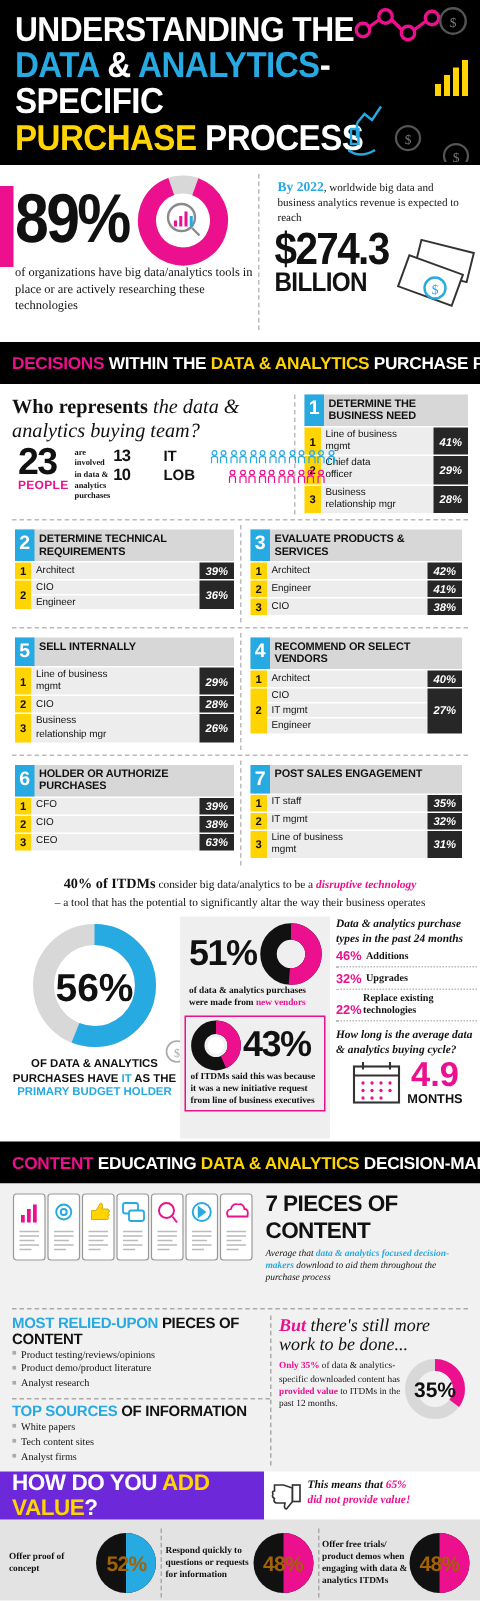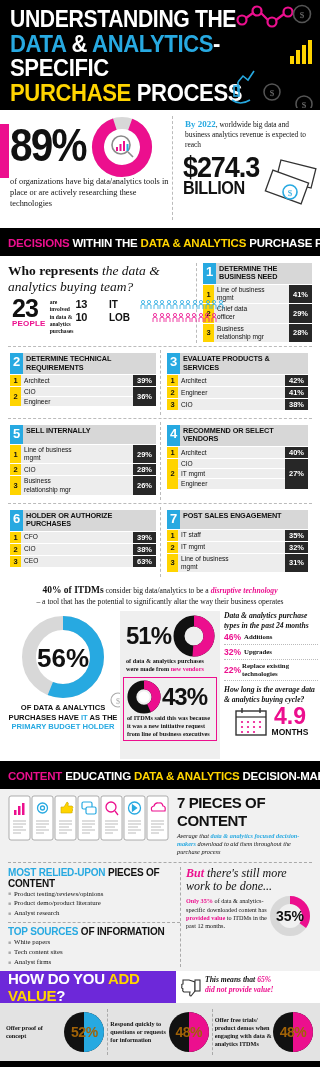--- a/index.html
+++ b/index.html
@@ -90,21 +90,21 @@
             font-weight:bold; font-size:7.5px; display:flex; align-items:center;
             justify-content:center; }
   .rank-l { flex:1; background:#ededed; padding:1px 3px;
             font-family:"Liberation Sans Narrow","Liberation Sans",sans-serif;
             font-size:6.6px; color:#111; display:flex; align-items:center; line-height:1.1;}
   .rank-l.stack { display:block; }
   .rank-l .sub { display:block; line-height:1.25; }
   .rank-p { width:23px; background:#272727; color:#fff;
             font-family:"Liberation Sans Narrow","Liberation Sans",sans-serif;
             font-weight:bold; font-size:7.5px; display:flex; align-items:center;
-            justify-content:center; }
+            justify-content:center;font-style:italic; }
   .rank-group { display:flex; align-items:stretch; margin-bottom:1px; }
   .rank-group .rank-n { }
   .rank-group .labels { flex:1; }
   .rank-group .labels .rank-l { margin-bottom:1px; }
   .rank-group .labels .rank-l:last-child { margin-bottom:0; }
   .rank-group .rank-p { }
 
   
   .itdm-line { padding:3px 8px 2px 8px; font-family:"Liberation Serif", serif;
                font-size:7.6px; line-height:1.35; color:#111; text-align:center;}
@@ -120,21 +120,21 @@
   .s2cap { font-family:"Liberation Sans Narrow","Liberation Sans",sans-serif;
            font-weight:bold; font-size:7.6px; line-height:1.25; color:#111; }
   .p51 { font-family:"Liberation Sans Narrow","Liberation Sans",sans-serif;
          font-weight:bold; font-size:24px; color:#111; letter-spacing:-1px; }
   .p43 { font-family:"Liberation Sans Narrow","Liberation Sans",sans-serif;
          font-weight:bold; font-size:24px; color:#111; letter-spacing:-1px; }
   .smallserif { font-family:"Liberation Serif", serif; font-size:6.2px;
                 line-height:1.3; color:#111; font-weight:bold; }
   .ital-head { font-family:"Liberation Serif", serif; font-style:italic;
                font-weight:bold; font-size:7.6px; line-height:1.25; color:#111;}
-  .purch-item { display:flex; align-items:center; border-bottom:1px dotted #bbb;
+  .purch-item { display:flex; align-items:flex-end; border-bottom:1px dotted #bbb;
                 padding:2px 0; }
   .purch-p { font-family:"Liberation Sans Narrow","Liberation Sans",sans-serif;
              font-weight:bold; font-size:8.5px; color:#ec0f8e; width:20px; }
   .purch-t { font-family:"Liberation Serif", serif; font-weight:bold;
              font-size:6.8px; color:#111; line-height:1.2;}
   .months49 { font-family:"Liberation Sans Narrow","Liberation Sans",sans-serif;
               font-weight:bold; font-size:23px; color:#ec0f8e; letter-spacing:0px;
               line-height:0.9; }
   .months-l { font-family:"Liberation Sans Narrow","Liberation Sans",sans-serif;
               font-weight:bold; font-size:8.5px; color:#111; text-align:center;}
@@ -742,21 +742,21 @@
       <div style="margin-left:4px;flex:1;">
         <div>
           <span class="seven">7</span><span class="seven"> PIECES OF CONTENT</span>
         </div>
         <div class="seven-sub">
           <span>Average that </span><span class="c-blue" style="font-weight:bold">data &amp; analytics focused decision-makers</span><span> download to aid them throughout the purchase process</span>
         </div>
       </div>
     </div>
 
-    <div style="display:flex;margin-top:5px;border-top:1px dashed #aaa;padding-top:4px;">
+    <div style="display:flex;margin-top:15px;border-top:1px dashed #aaa;padding-top:4px;">
       <div style="width:172px;">
         <div class="mr-head">
           <span class="c-blue">MOST RELIED-UPON</span><span> PIECES OF CONTENT</span>
         </div>
         <ul class="bullets">
           <li>Product testing/reviews/opinions</li>
           <li>Product demo/product literature</li>
           <li>Analyst research</li>
         </ul>
         <div style="border-top:1px dashed #aaa;margin-top:4px;padding-top:3px;">

